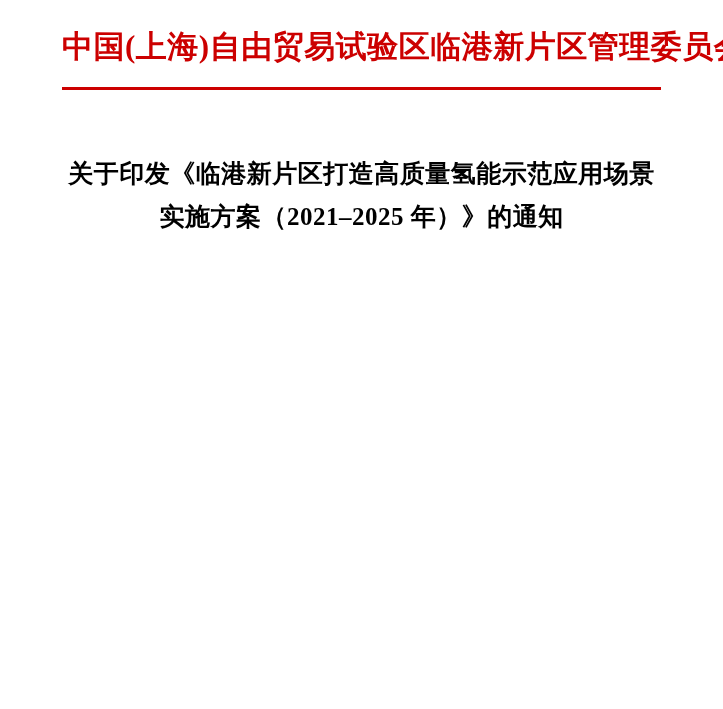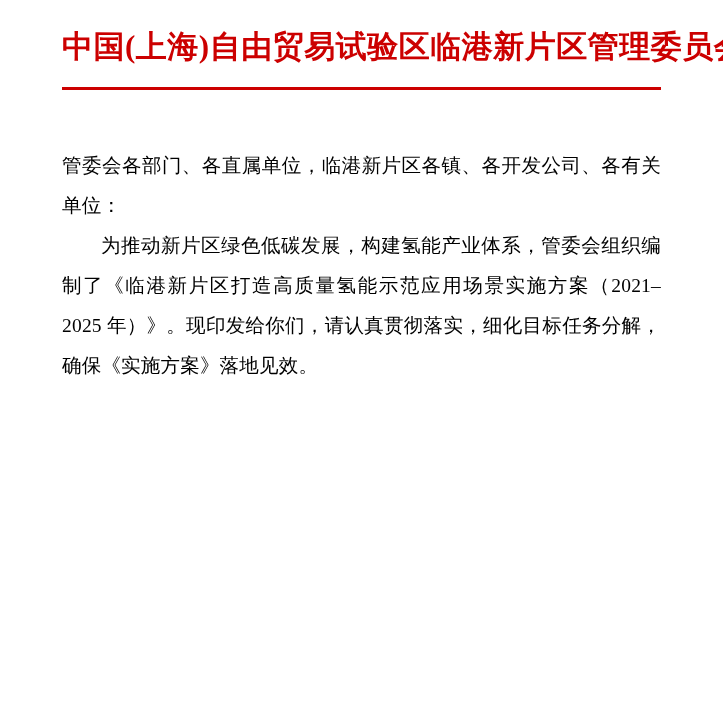--- a/index.html
+++ b/index.html
@@ -73,19 +73,16 @@
 </head>
 <body>
 
 <div class="page">
 
   <div class="doc-header">中国(上海)自由贸易试验区临港新片区管理委员会</div>
 
 
   <div class="red-rule"></div>
 
+  <div class="doc-title">关于印发《临港新片区打造高质量氢能示范应用场景实施方案（2021–2025 年）》的通知</div>
 
-  <div class="doc-body">
-    <p>管委会各部门、各直属单位，临港新片区各镇、各开发公司、各有关单位：</p>
-    <p class="indent">为推动新片区绿色低碳发展，构建氢能产业体系，管委会组织编制了《临港新片区打造高质量氢能示范应用场景实施方案（2021–2025 年）》。现印发给你们，请认真贯彻落实，细化目标任务分解，确保《实施方案》落地见效。</p>
-  </div>
 
 </div>
 
 </body></html>

